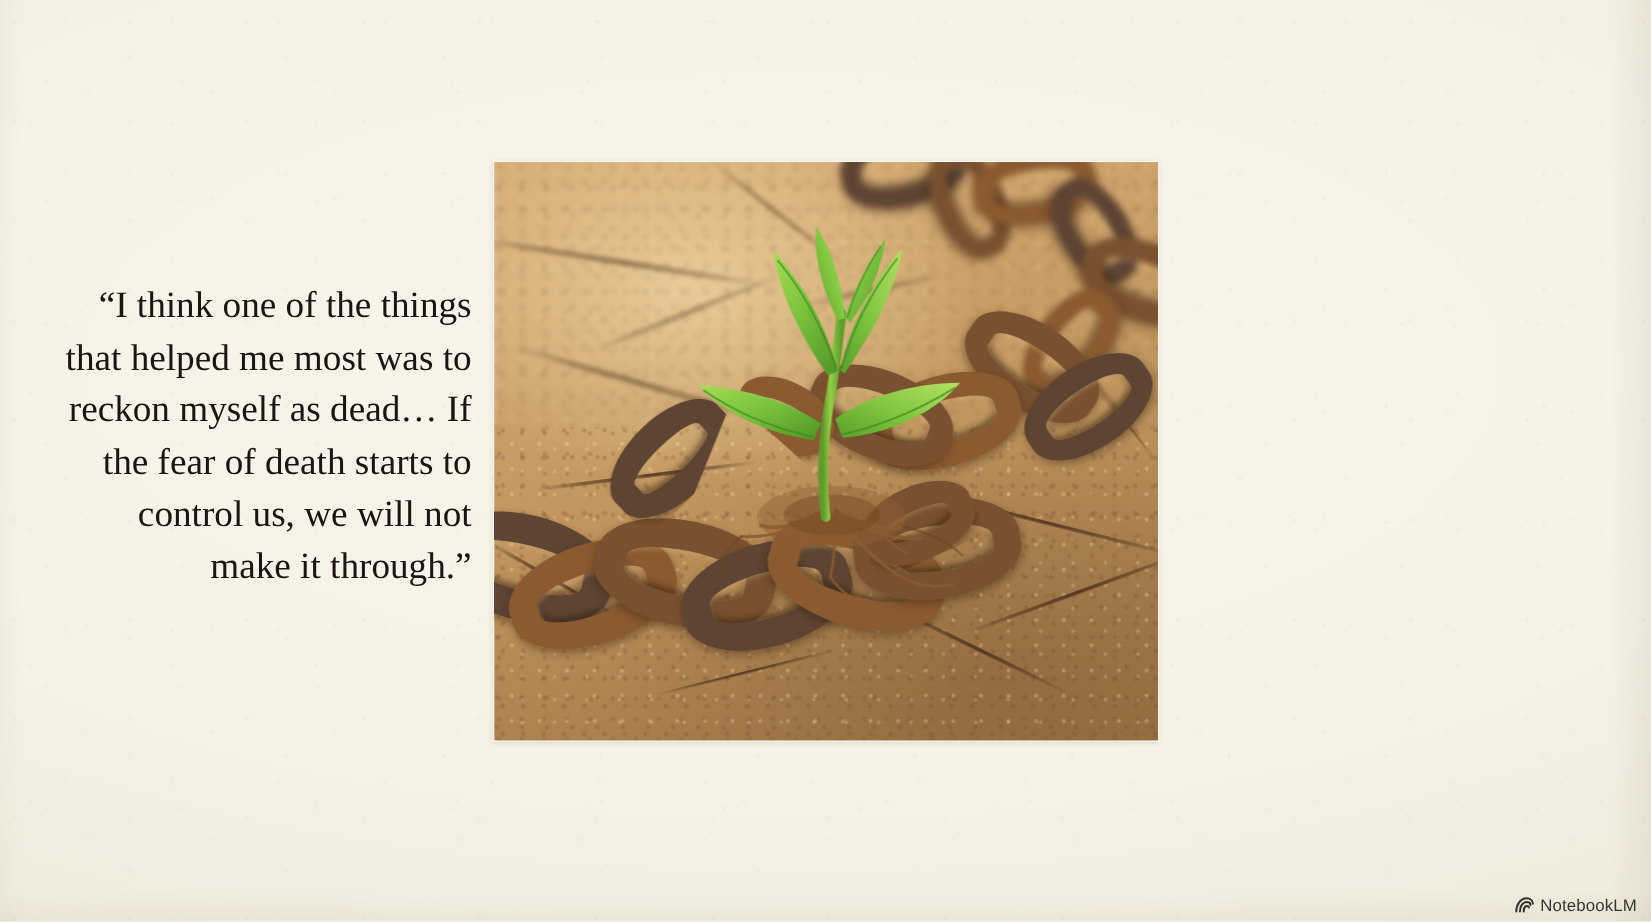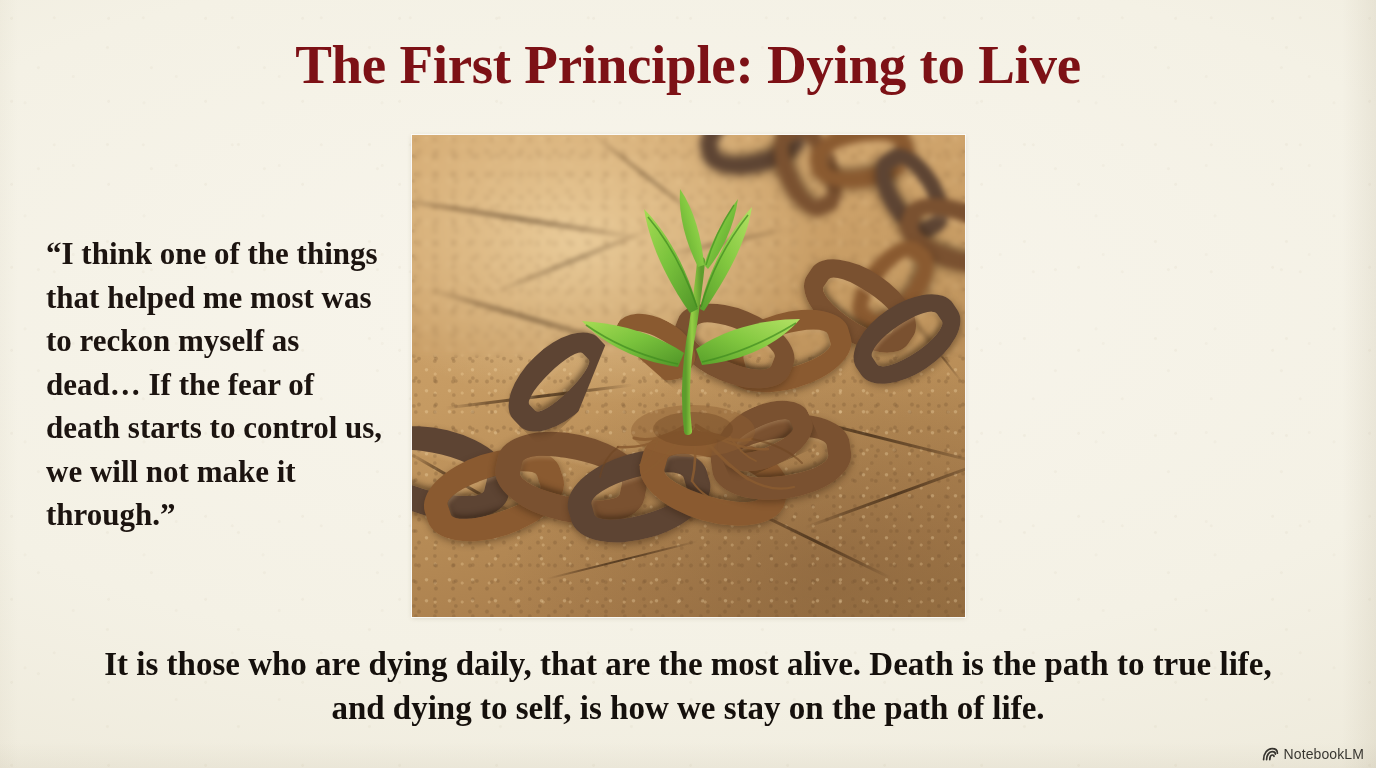--- a/index.html
+++ b/index.html
@@ -141,23 +141,22 @@
 
   
   #sprout { position:absolute; left:0; top:0; width:100%; height:100%; }
 
   
   .quote {
     position:absolute;
     font-size:31px;
     line-height:43.5px;
     color:#1c1410;
-    text-align:left;
+    text-align:right;
     z-index:4;
-    font-weight:bold;
   }
   #quote-left  { left:46px;  top:232px; width:347px; }
   #quote-right { right:34px; top:232px; width:358px; }
 
   
   #caption {
     position:absolute;
     left:96px; right:96px; bottom:38px;
     text-align:center;
     font-size:33px;
@@ -181,21 +180,20 @@
     color:#1d1b17;
     letter-spacing:.1px;
   }
   #watermark svg { display:block; }
 </style>
 </head>
 <body>
 
 <div id="slide">
 
-  <h1 id="title">The First Principle: Dying to Live</h1>
 
   <blockquote id="quote-left" class="quote">“I think one of the things that helped me most was to reckon myself as dead… If the fear of death starts to control us, we will not make it through.”</blockquote>
 
   <figure id="picture-frame">
     <div id="picture" aria-label="A green sprout with six leaves growing up through broken links of a rusty iron chain lying on cracked, dry, sunlit earth">
 
       <div class="ground-grain"></div>
 
       <div class="cracks">
         <div class="crack" style="left:-4%;top:17%;width:46%;height:3px;transform:rotate(9deg);"></div>
@@ -302,21 +300,20 @@
 
         <path d="M286 132 C274 108 266 80 268 54 C282 74 290 104 292 130 Z" fill="url(#leafB)"></path>
 
         <path d="M292 130 C300 106 312 82 326 64 C322 92 310 116 296 134 Z" fill="url(#leafA)"></path>
         <path d="M294 130 C300 108 310 88 322 70" stroke="#3f8a20" stroke-width="1.4" fill="none" opacity=".65"></path>
       </svg>
     </div>
   </figure>
 
 
-  <p id="caption">It is those who are dying daily, that are the most alive. Death is the path to true life, and dying to self, is how we stay on the path of life.</p>
 
   <div id="watermark">
     <span>
       <svg width="17" height="14" viewBox="0 0 17 14" aria-hidden="true">
         <path d="M1.6 12.6 C1.6 6.3 5.4 1.6 10.2 1.6 C13.4 1.6 15.4 3.6 15.4 6.2" fill="none" stroke="#1d1b17" stroke-width="1.7" stroke-linecap="round"></path>
         <path d="M4.6 12.6 C4.6 8.0 7.2 4.6 10.4 4.6 C12.3 4.6 13.4 5.7 13.4 7.1" fill="none" stroke="#1d1b17" stroke-width="1.7" stroke-linecap="round"></path>
         <path d="M7.8 12.6 C7.8 9.9 9.0 8.0 10.6 8.0 C11.5 8.0 12.0 8.6 12.0 9.3" fill="none" stroke="#1d1b17" stroke-width="1.7" stroke-linecap="round"></path>
       </svg>
     </span>
     <span class="wm-text">NotebookLM</span>

